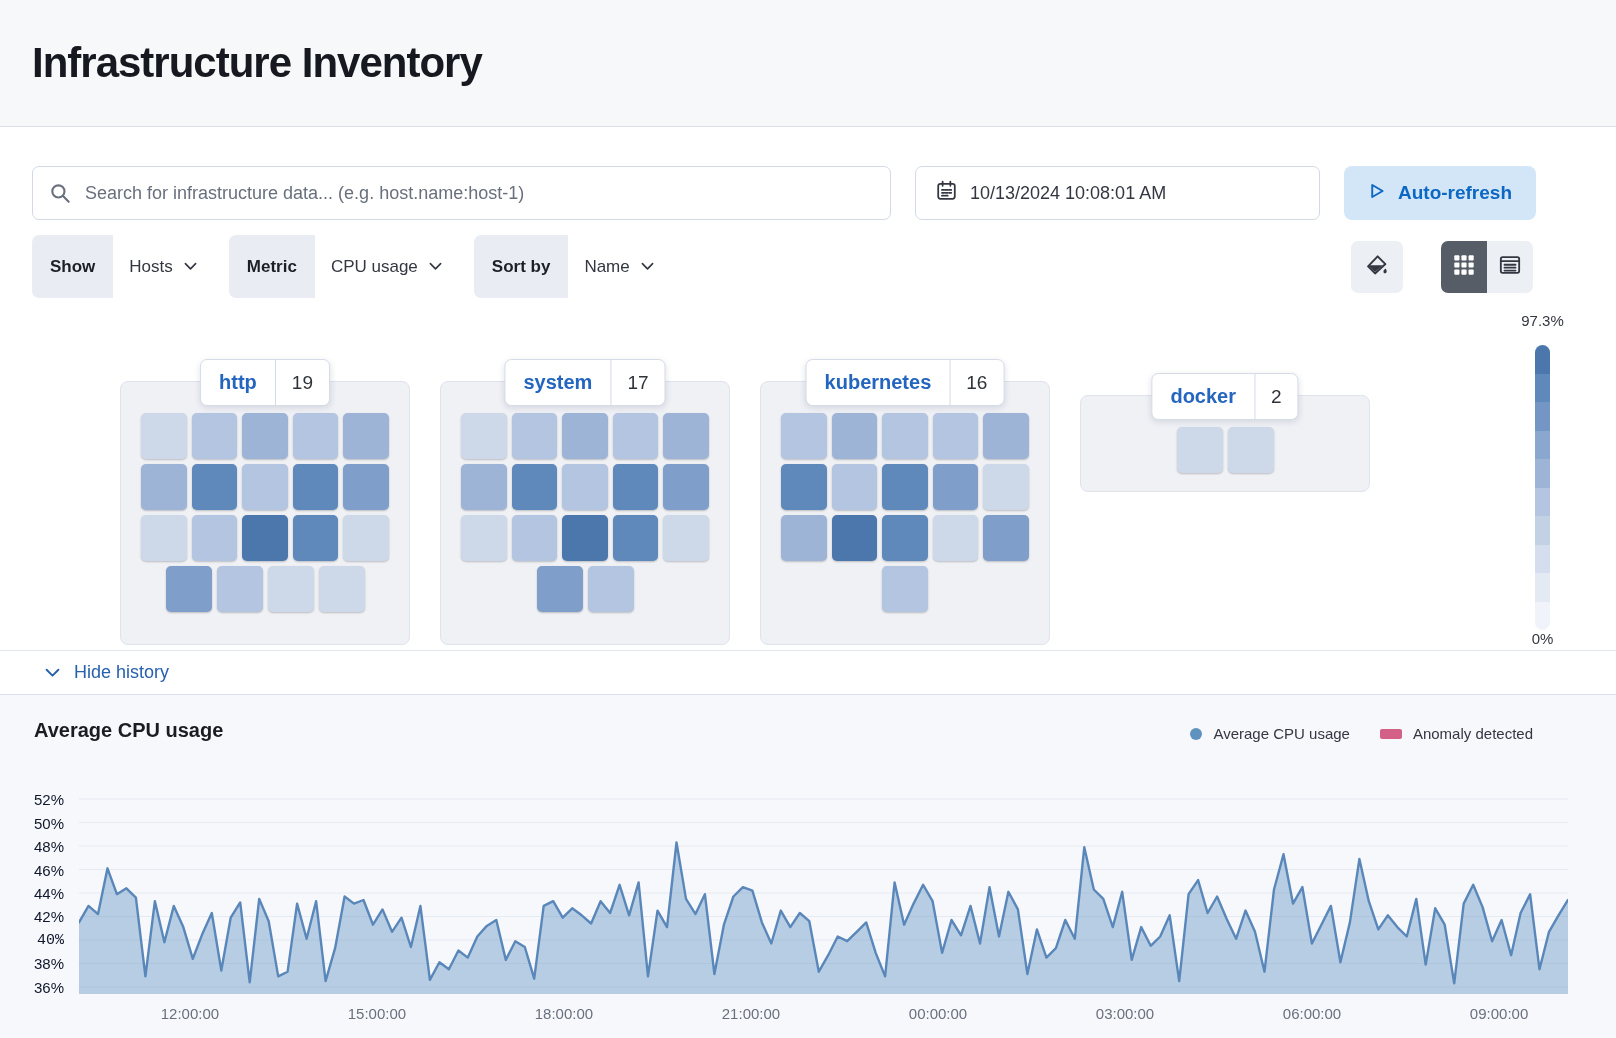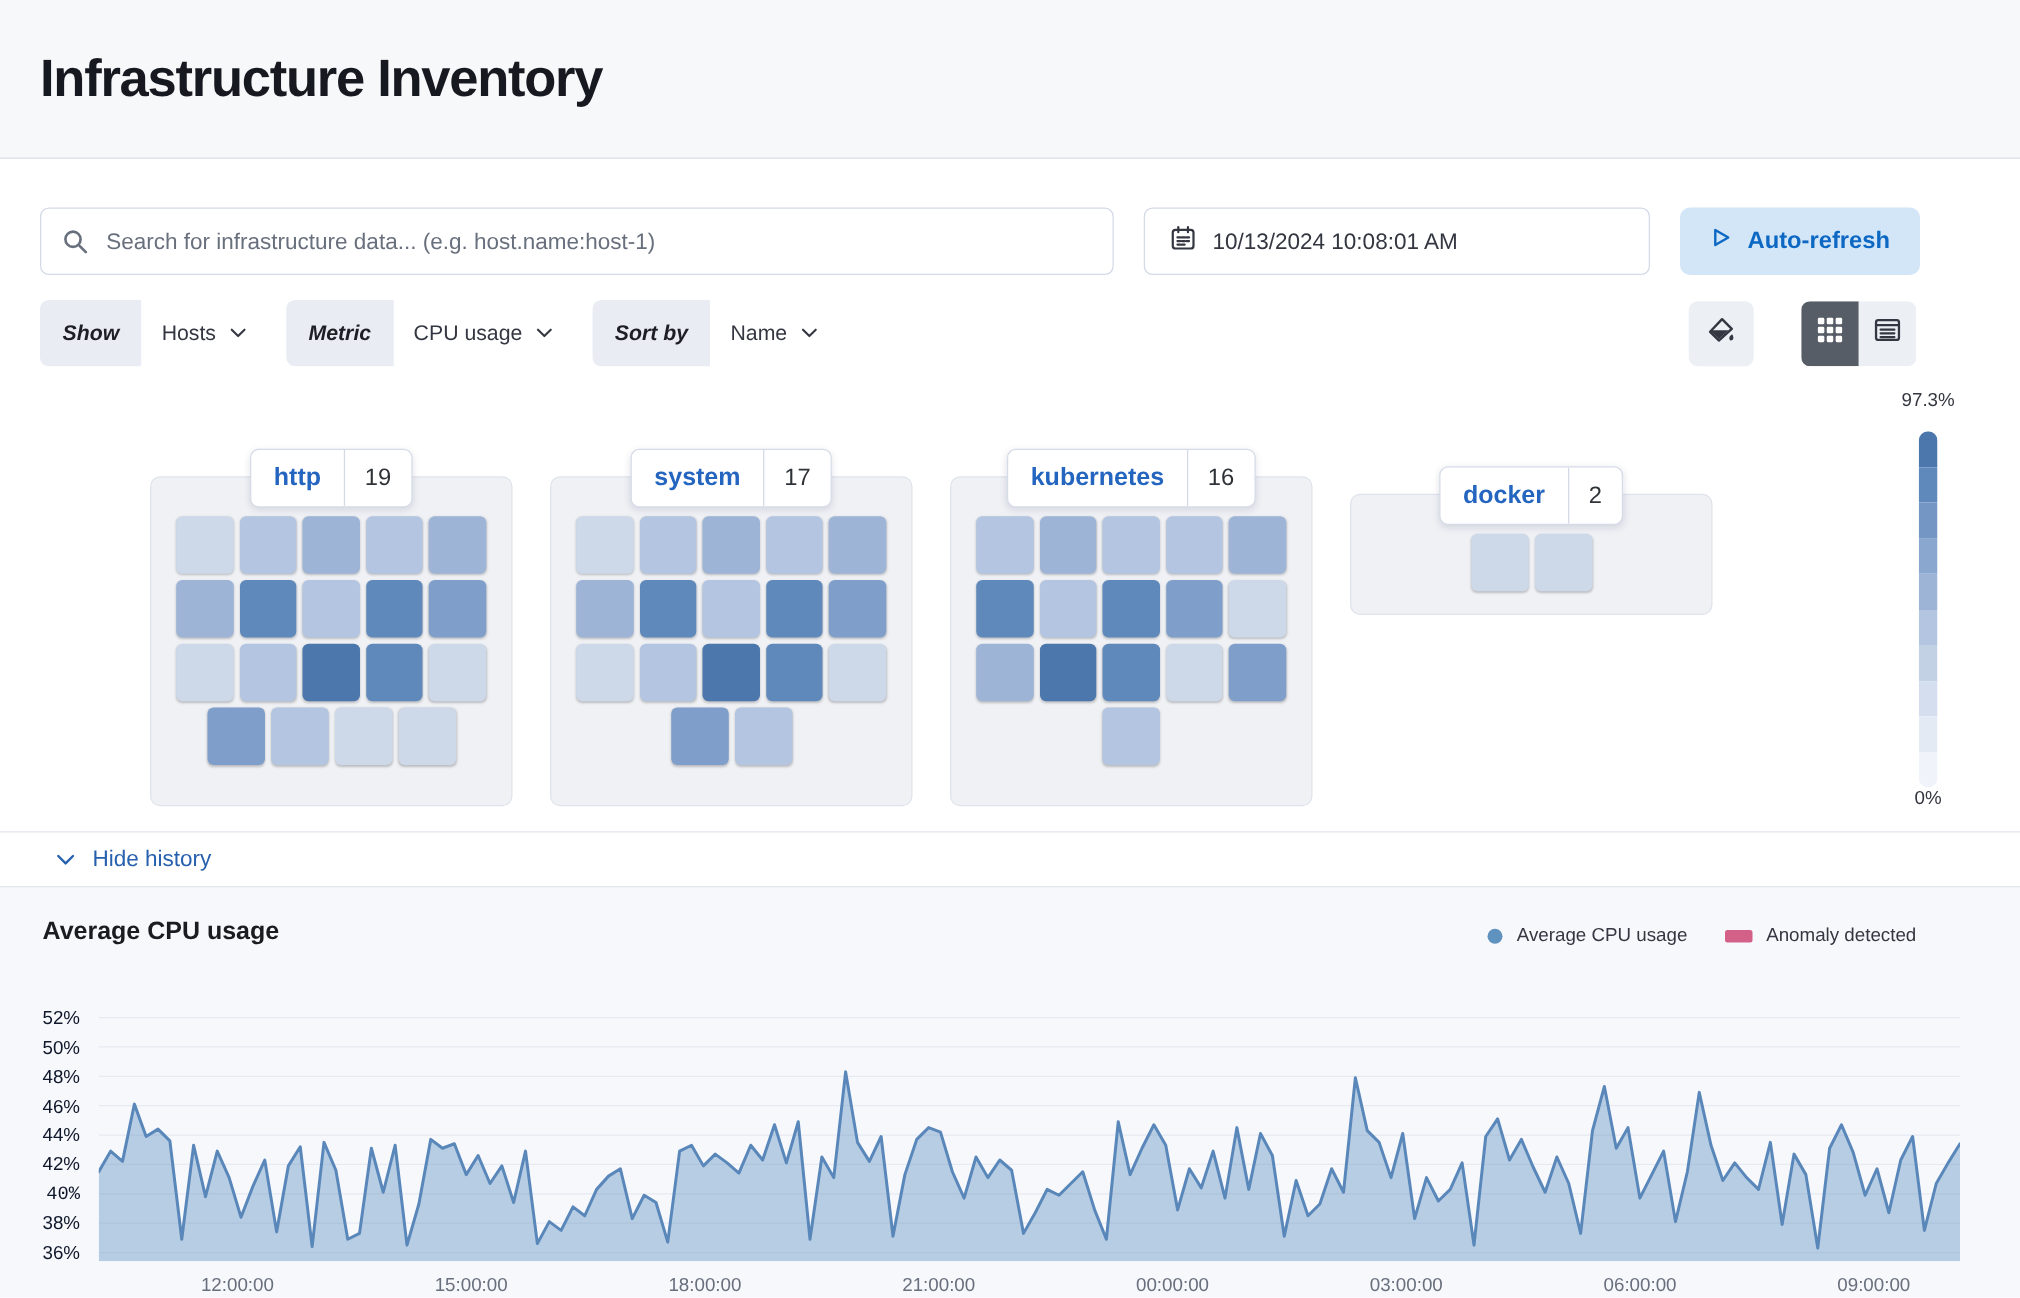--- a/index.html
+++ b/index.html
@@ -29,22 +29,22 @@
   .search-icon{position:absolute;left:18px;top:17px;}
   .date-picker{
     width:405px;height:54px;box-sizing:border-box;border:1px solid #d3dae6;border-radius:7px;background:#fff;
     display:flex;align-items:center;gap:13px;padding:0 20px;font-size:18px;color:#343741;cursor:pointer;flex:none;
   }
   .autorefresh-btn{background:#d2e6f8;color:#0d68c3;font-weight:bold;font-size:19px;height:54px;padding:0 24px;flex:none;}
   
   .filter-row{display:flex;align-items:center;margin:20px 83px 0 32px;gap:22px;}
   .filter-group{display:flex;align-items:center;height:53px;border-radius:7px;}
   .filter-label{
-    background:#e9edf3;height:53px;display:flex;align-items:center;padding:0 18px;
-    border-radius:7px 0 0 7px;font-weight:bold;font-size:17px;color:#1d1f24;font-style:italic;
+    background:#e9edf3;height:63px;display:flex;align-items:center;padding:0 18px;
+    border-radius:7px 0 0 7px;font-weight:bold;font-size:17px;color:#1d1f24;
   }
   .filter-value{display:flex;align-items:center;gap:11px;padding:0 10px 0 16px;font-size:17px;color:#343741;cursor:pointer;}
   .filter-value .boxed{
     border:1px solid #c0cbda;border-radius:7px;background:#fff;padding:9px 17px;font-weight:bold;font-size:17px;
   }
   .toolbar-icons{margin-left:auto;display:flex;align-items:center;gap:38px;}
   .icon-btn{width:52px;height:52px;border-radius:7px;background:#eceff4;display:flex;align-items:center;justify-content:center;cursor:pointer;}
   .view-toggle{display:flex;border-radius:7px;overflow:hidden;}
   .view-seg{width:46px;height:52px;display:flex;align-items:center;justify-content:center;cursor:pointer;}
   .view-seg.selected{background:#575d66;}
@@ -68,21 +68,21 @@
   .waffle-row:last-child{margin-bottom:0;}
   .waffle-square{width:46px;height:46px;border-radius:5px;box-shadow:0 1px 2px rgba(0,0,0,0.22);cursor:pointer;}
   
   .legend-max,.legend-min{position:absolute;left:1500px;width:85px;text-align:center;font-size:15px;color:#343741;}
   .legend-max{top:312px;}
   .legend-min{top:630px;}
   .legend-bar{position:absolute;left:1535px;top:345px;width:15px;height:285px;border-radius:8px;overflow:hidden;display:flex;flex-direction:column;}
   .legend-step{flex:1;}
   
   .history-toggle-band{
-    margin-top:20px;height:45px;box-sizing:border-box;background:#fff;
+    margin-top:5px;height:45px;box-sizing:border-box;background:#fff;
     border-top:1px solid #e2e6ee;border-bottom:1px solid #d9dee8;
     display:flex;align-items:center;padding-left:45px;
   }
   .history-toggle{display:flex;align-items:center;gap:14px;color:#2760ae;font-size:18px;cursor:pointer;}
   
   .history-section{position:relative;height:346px;background:#f7f8fc;}
   .chart-title{position:absolute;left:34px;top:24px;font-size:20px;font-weight:bold;color:#1a1c21;margin:0;}
   .chart-legend{position:absolute;right:83px;top:30px;display:flex;align-items:center;gap:30px;}
   .legend-item{display:flex;align-items:center;gap:11px;font-size:15px;color:#343741;}
   .legend-dot{width:12px;height:12px;border-radius:50%;}

